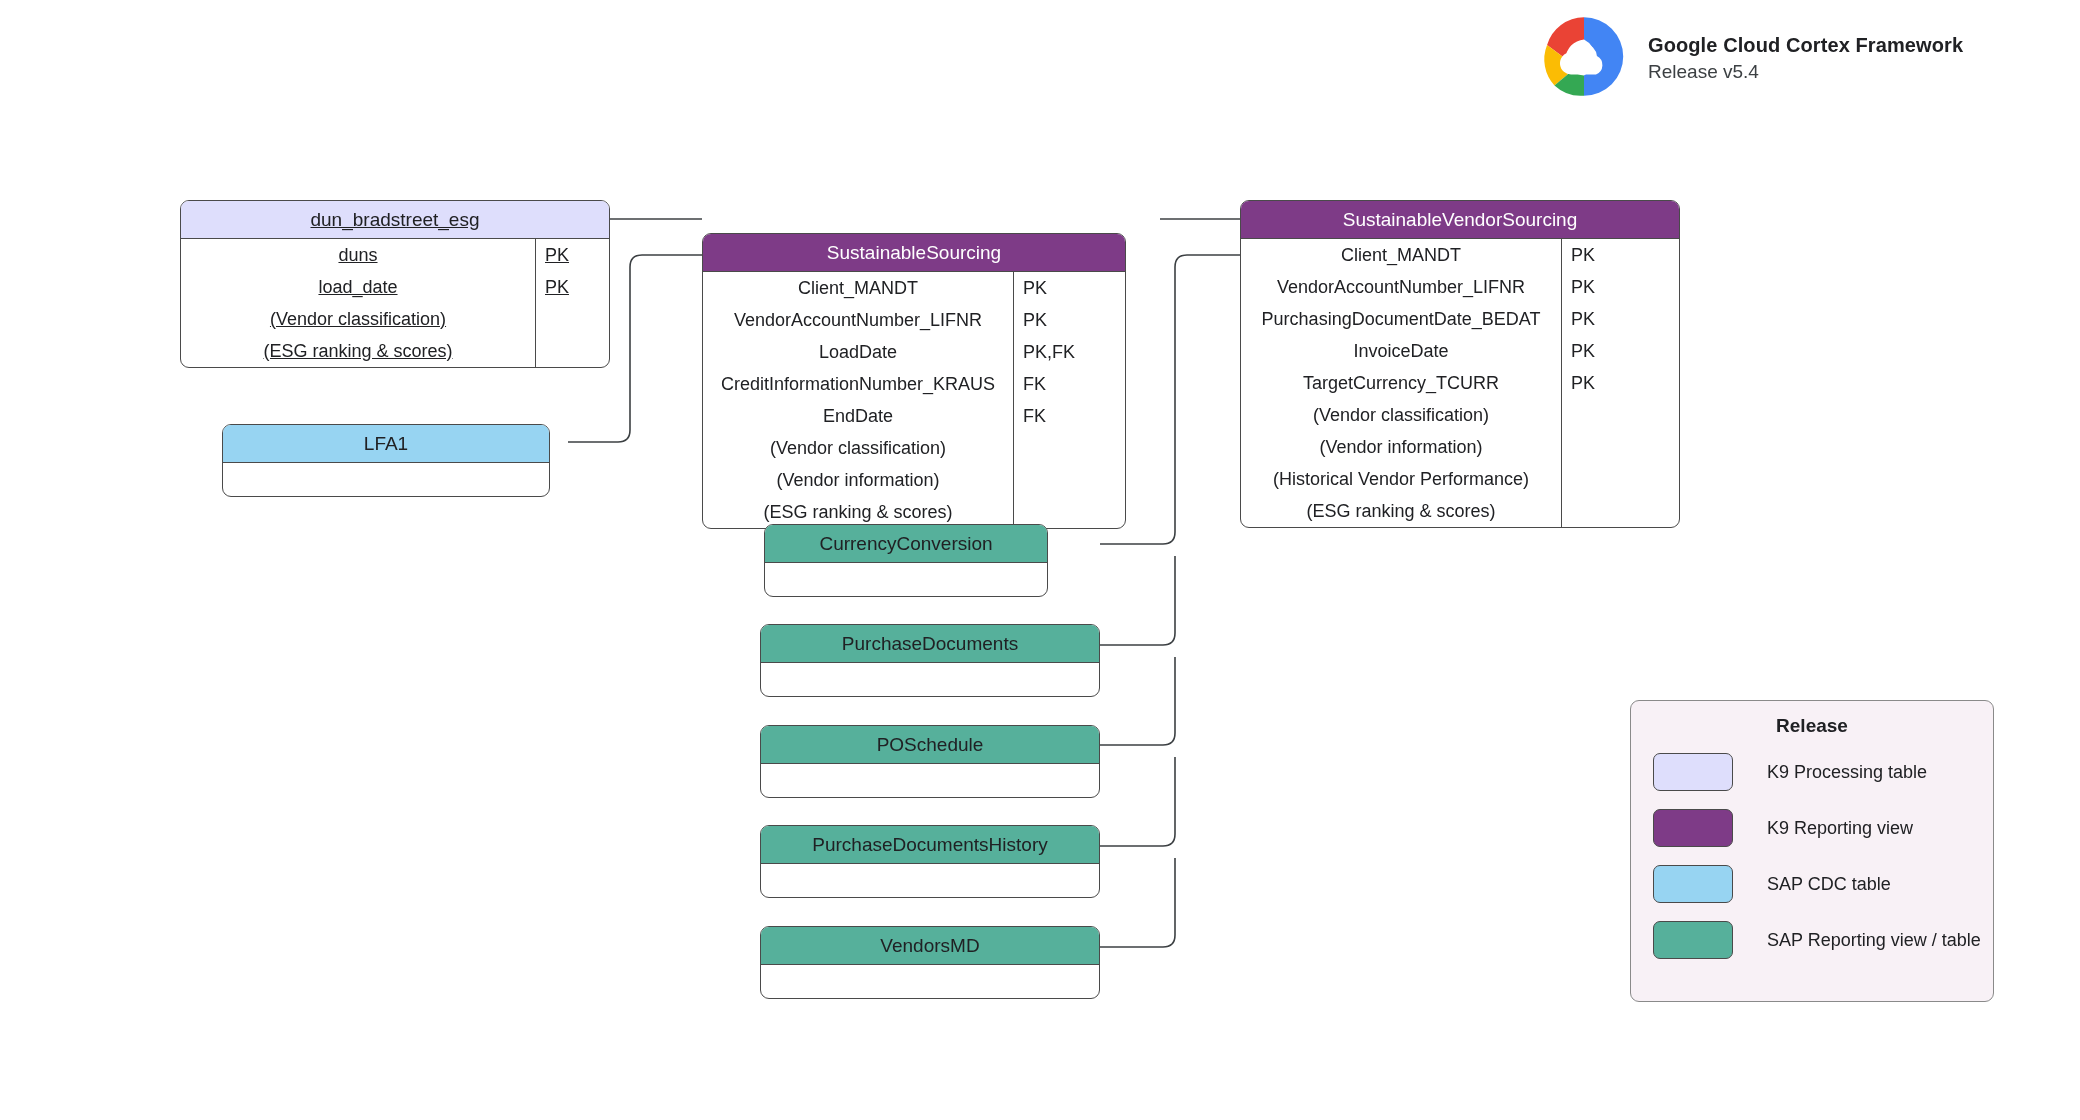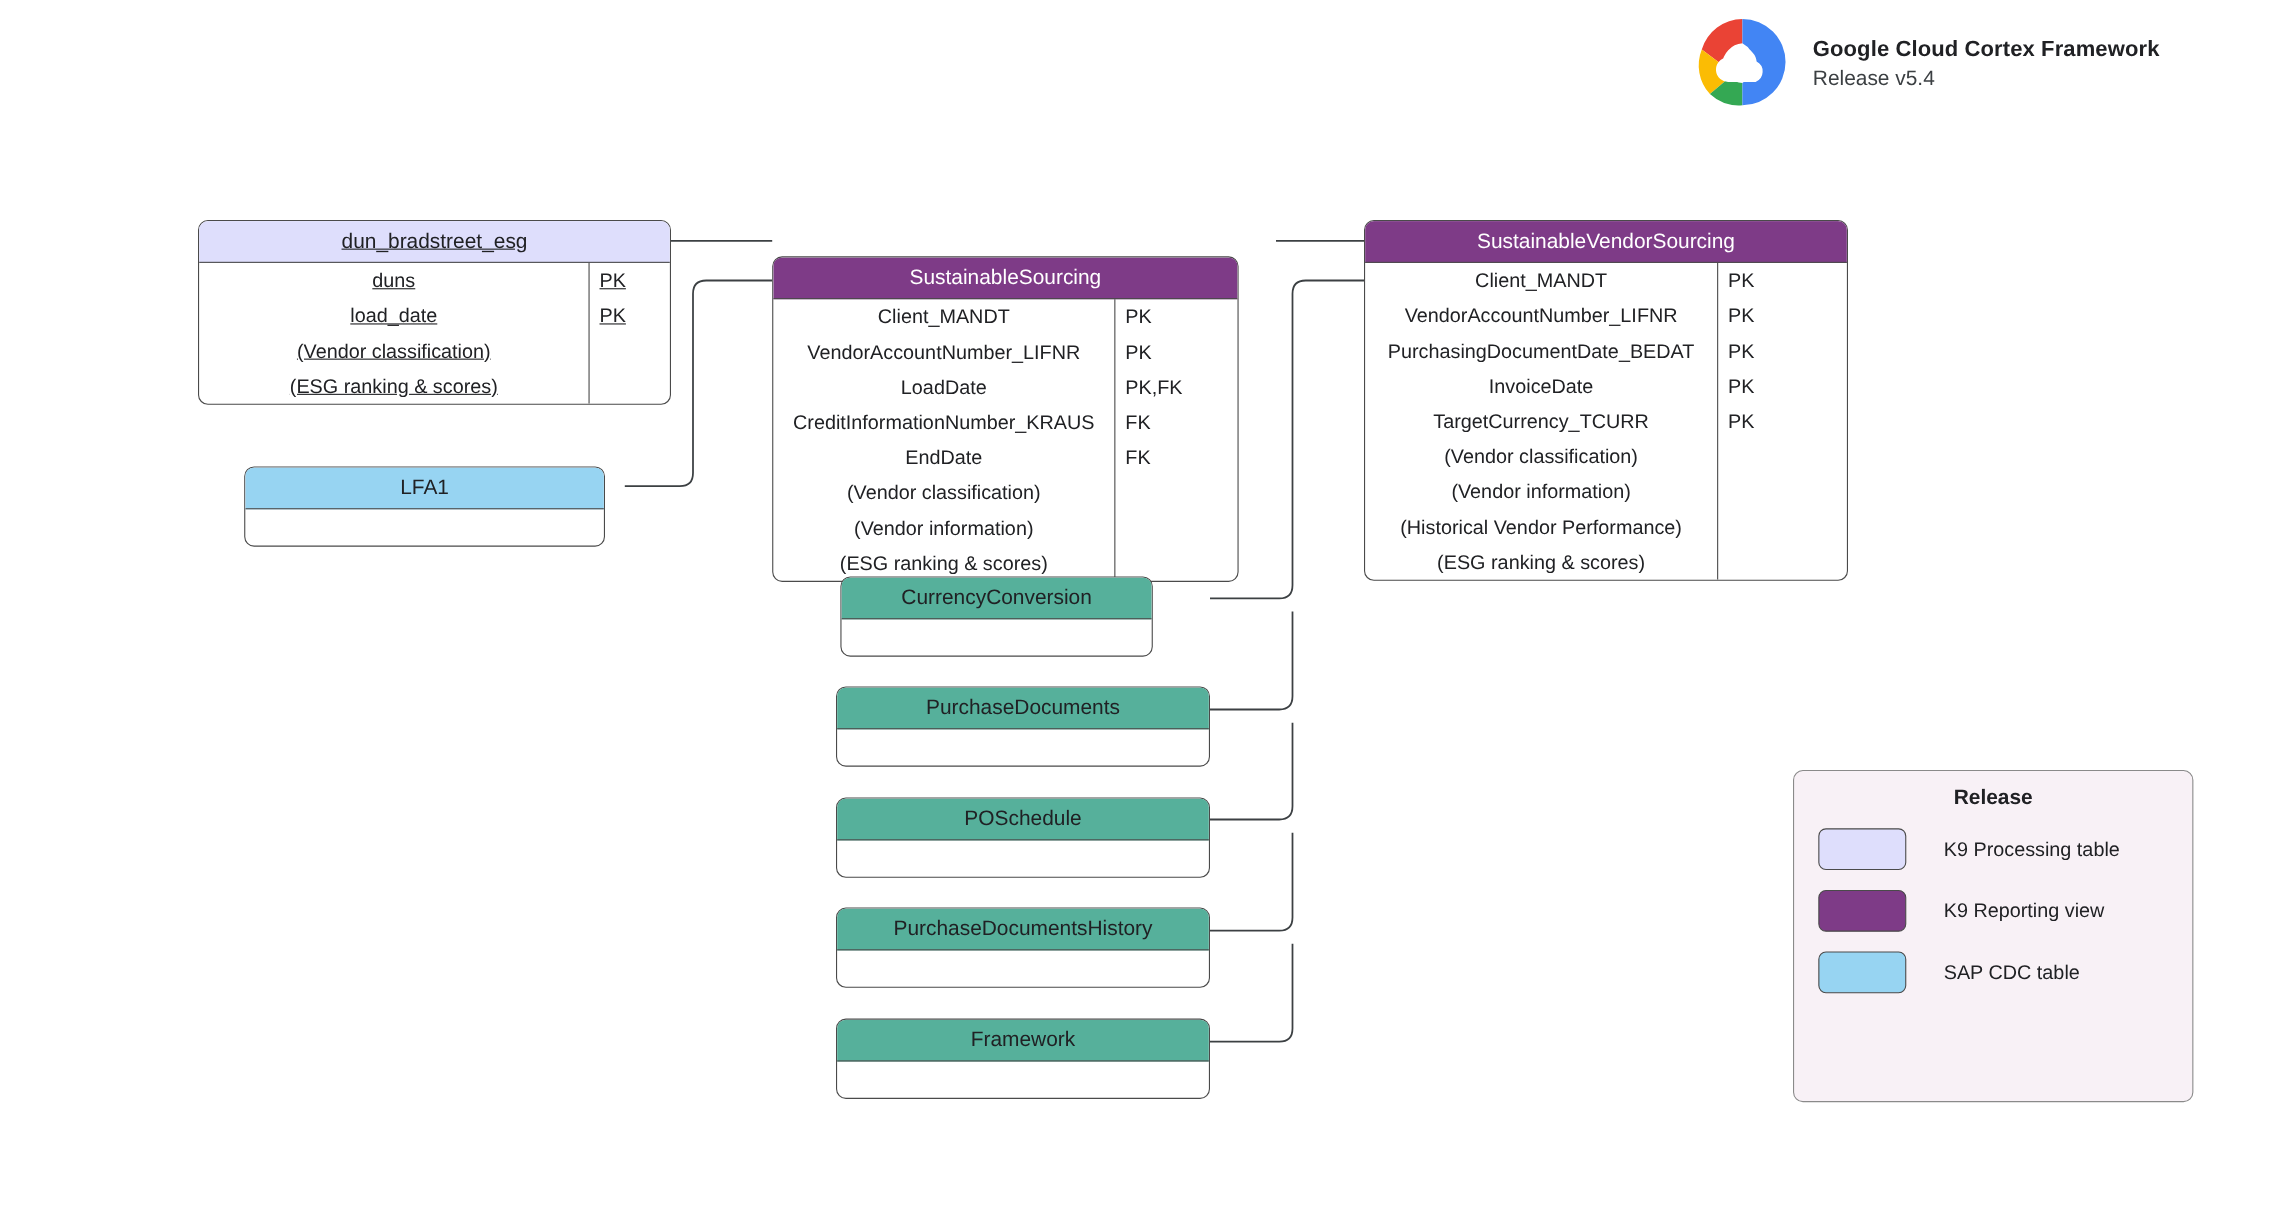--- a/index.html
+++ b/index.html
@@ -232,21 +232,21 @@
   <div class="entity-title">POSchedule</div>
   <div class="entity-body"></div>
 </div>
 
 <div class="entity t-sapview stub" style="left:760px; top:825px; width:340px;">
   <div class="entity-title">PurchaseDocumentsHistory</div>
   <div class="entity-body"></div>
 </div>
 
 <div class="entity t-sapview stub" style="left:760px; top:926px; width:340px;">
-  <div class="entity-title">Framework</div>
+  <div class="entity-title">VendorsMD</div>
   <div class="entity-body"></div>
 </div>
 
 <div id="legend">
   <div class="legend-title">Release</div>
 
   <div class="legend-row">
     <div class="legend-swatch" style="background:#dedefc;"></div>
     <div class="legend-label">K9 Processing table</div>
   </div>
@@ -254,13 +254,17 @@
   <div class="legend-row">
     <div class="legend-swatch" style="background:#7e3b87;"></div>
     <div class="legend-label">K9 Reporting view</div>
   </div>
 
   <div class="legend-row">
     <div class="legend-swatch" style="background:#97d4f2;"></div>
     <div class="legend-label">SAP CDC table</div>
   </div>
 
+  <div class="legend-row">
+    <div class="legend-swatch" style="background:#56b09b;"></div>
+    <div class="legend-label">SAP Reporting view / table</div>
+  </div>
 </div>
 
 </body></html>

